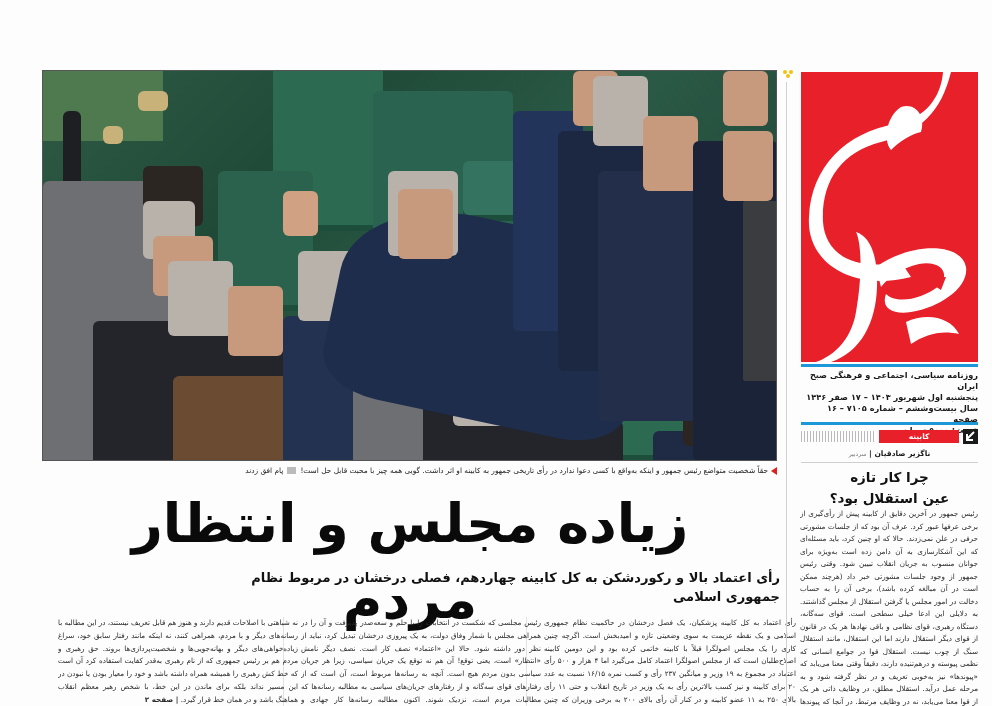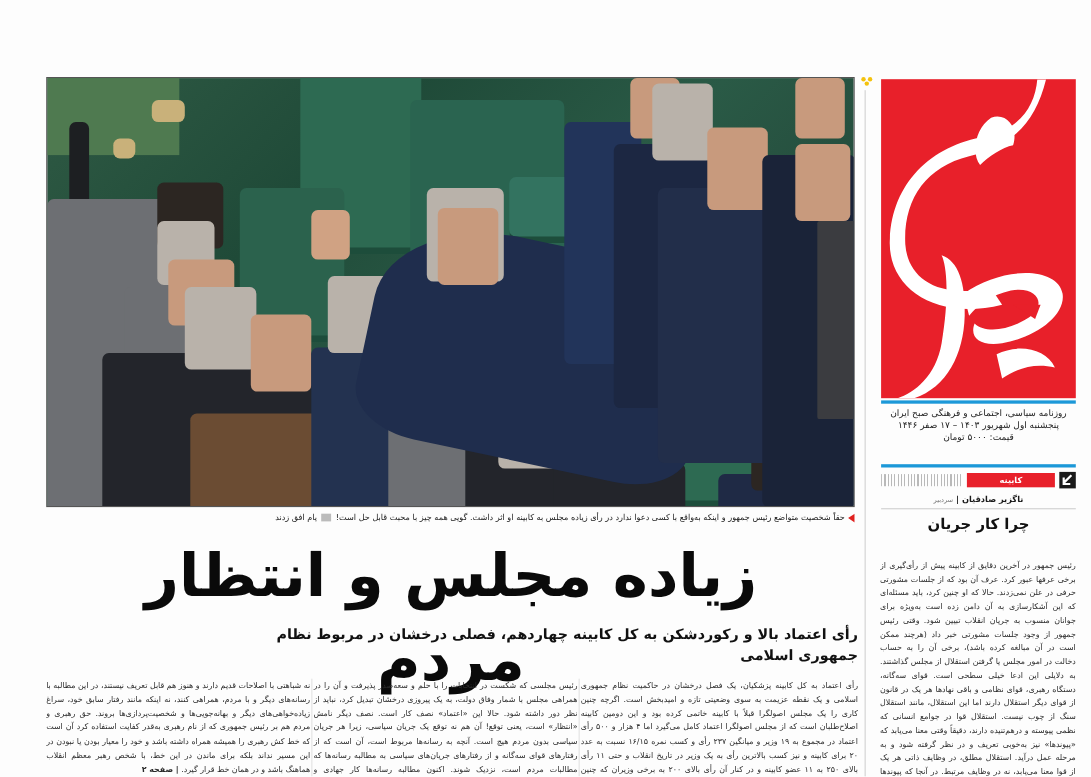--- a/index.html
+++ b/index.html
@@ -46,43 +46,43 @@
     direction: rtl; text-align: right;
     font-family: "DejaVu Sans", sans-serif; font-weight: bold;
     font-size: 13px; line-height: 19px; color: #111;
   }
   .subhead .l2 { display: block; padding-right: 106px; }
 
   
   .col {
     position: absolute; top: 617px; height: 89px;
     direction: rtl; text-align: justify;
-    font-size: 7.2px; line-height: 12.8px; color: #2a2a2a; overflow: hidden;
+    font-size: 7.2px; line-height: 12.8px; color: #2a2a2a; overflow: hidden; margin-left: 16px;
   }
   .col1 { left: 528px; width: 252px; }
   .col2 { left: 285px; width: 240px; }
   .col3 { left: 42px;  width: 240px; }
   .col-sep { position: absolute; top: 617px; width: 1px; height: 89px; background: #e2e2e2; }
 
   
   .yellow-dots { position: absolute; left: 783px; top: 70px; width: 12px; height: 10px; }
   .yellow-dots span { position: absolute; width: 4px; height: 4px; background: #f4c20d; border-radius: 50%; }
   .vline { position: absolute; left: 786px; top: 82px; width: 1px; height: 624px; background: #d0d0d0; }
 
   .logo {
     position: absolute; left: 801px; top: 72px; width: 177px; height: 290px;
     background: #e8202a; overflow: hidden;
   }
   .logo svg { position: absolute; left: 0; top: 0; }
 
   .blue-bar { position: absolute; left: 801px; width: 177px; height: 3px; background: #1c98d8; }
   .mast-info {
     position: absolute; left: 801px; top: 370px; width: 177px;
-    direction: rtl; text-align: center;
-    font-size: 8.2px; line-height: 11px; color: #1a1a1a; font-weight: normal;
+    direction: rtl; text-align: right;
+    font-size: 8.2px; line-height: 11px; color: #1a1a1a; font-weight: bold;
   }
 
   .editorial-bar { position: absolute; left: 801px; top: 429px; width: 177px; height: 15px; }
   .editorial-bar .stripes {
     position: absolute; left: 0; top: 2px; width: 74px; height: 11px;
     background: repeating-linear-gradient(90deg, #b9b9b9 0 1px, transparent 1px 3px);
   }
   .editorial-bar .label {
     position: absolute; left: 78px; top: 1px; width: 80px; height: 13px;
     background: #e8202a; color: #fff; font-size: 7.5px; font-weight: bold;
@@ -159,21 +159,21 @@
   <div class="shape head grey" style="left:550px;top:5px;width:55px;height:70px;"></div>
   <div class="shape suit" style="left:555px;top:100px;width:100px;height:250px;background:#222e4a;"></div>
   <div class="shape head" style="left:600px;top:45px;width:55px;height:75px;"></div>
   <div class="shape suit" style="left:650px;top:70px;width:85px;height:320px;background:#1a2338;"></div>
   <div class="shape head" style="left:680px;top:0px;width:45px;height:55px;"></div>
   <div class="shape head" style="left:680px;top:60px;width:50px;height:70px;"></div>
   <div class="shape" style="left:700px;top:130px;width:35px;height:180px;background:#3b3c40;border-radius:2px;"></div>
 </div>
 
 <div class="caption">
-  <span class="tri"></span><span>حقاً شخصیت متواضع رئیس جمهور و اینکه به‌واقع با کسی دعوا ندارد در رأی زیاده مجلس به کابینه او اثر داشت. گویی همه چیز با محبت قابل حل است!</span><span class="cam"></span><span>پام افق زدند</span>
+  <span class="tri"></span><span>حقاً شخصیت متواضع رئیس جمهور و اینکه به‌واقع با کسی دعوا ندارد در رأی تاریخی جمهور به کابینه او اثر داشت. گویی همه چیز با محبت قابل حل است!</span><span class="cam"></span><span>پام افق زدند</span>
 </div>
 
 <div class="headline">زیاده مجلس و انتظار مردم</div>
 
 <div class="subhead">
   <span>رأی اعتماد بالا و رکوردشکن به کل کابینه چهاردهم، فصلی درخشان در مربوط نظام جمهوری اسلامی</span>
 </div>
 
 <div class="col col1">رأی اعتماد به کل کابینه پزشکیان، یک فصل درخشان در حاکمیت نظام جمهوری اسلامی و یک نقطه عزیمت به سوی وضعیتی تازه و امیدبخش است. اگرچه چنین کاری را یک مجلس اصولگرا قبلاً با کابینه خاتمی کرده بود و این دومین کابینه اصلاح‌طلبان است که از مجلس اصولگرا اعتماد کامل می‌گیرد اما ۴ هزار و ۵۰۰ رأی اعتماد در مجموع به ۱۹ وزیر و میانگین ۲۳۷ رأی و کسب نمره ۱۶/۱۵ نسبت به عدد ۲۰ برای کابینه و نیز کسب بالاترین رأی به یک وزیر در تاریخ انقلاب و حتی ۱۱ رأی بالای ۲۵۰ به ۱۱ عضو کابینه و در کنار آن رأی بالای ۲۰۰ به برخی وزیران که چنین انتظاری در ظاهر نمی‌رفت، همگی نشانه یک روند جدید است. کار</div>
 <div class="col-sep" style="left:526px;"></div>
@@ -200,33 +200,35 @@
     <path d="M75 195 C 110 170, 160 170, 165 195 C 168 215, 140 235, 110 240 C 90 243, 80 235, 85 222 C 95 232, 120 228, 138 214 C 150 202, 140 188, 118 192 C 100 196, 88 205, 80 215 Z" fill="#ffffff"></path>
     <path d="M105 250 C 125 240, 150 245, 158 262 C 140 258, 125 262, 110 272 Z" fill="#ffffff"></path>
     <path d="M120 205 L 145 205 L 140 218 Z" fill="#e8202a"></path>
   </svg>
 </div>
 
 <div class="blue-bar" style="top:364px;"></div>
 <div class="mast-info">
   <div>روزنامه سیاسی، اجتماعی و فرهنگی صبح ایران</div>
   <div>پنجشنبه اول شهریور ۱۴۰۳ – ۱۷ صفر ۱۴۴۶</div>
+  <div>سال بیست‌وششم – شماره ۷۱۰۵ – ۱۶ صفحه</div>
   <div>قیمت: ۵۰۰۰ تومان</div>
 </div>
 <div class="blue-bar" style="top:422px;"></div>
 
 <div class="editorial-bar">
   <div class="stripes"></div>
   <div class="label">کابینه</div>
   <div class="arrow-box">
     <svg width="15" height="15" viewBox="0 0 15 15">
       <path d="M11 3 L4 10 M4 5 L4 11 L10 11" stroke="#fff" stroke-width="2" fill="none"></path>
     </svg>
   </div>
 </div>
 <div class="author">
   <span>ناگزیر صادقیان</span> | <span class="role">سردبیر</span>
 </div>
 <div class="author-line"></div>
 <div class="edit-title">
-  <div>چرا کار جریان</div>
+  <div>چرا کار تازه</div>
+  <div>عین استقلال بود؟</div>
 </div>
 <div class="edit-body">رئیس جمهور در آخرین دقایق از کابینه پیش از رأی‌گیری از برخی عرفها عبور کرد. عرف آن بود که از جلسات مشورتی حرفی در علن نمی‌زدند. حالا که او چنین کرد، باید مسئله‌ای که این آشکارسازی به آن دامن زده است به‌ویژه برای جوانان منسوب به جریان انقلاب تبیین شود. وقتی رئیس جمهور از وجود جلسات مشورتی خبر داد (هرچند ممکن است در آن مبالغه کرده باشد)، برخی آن را به حساب دخالت در امور مجلس یا گرفتن استقلال از مجلس گذاشتند. به دلایلی این ادعا خیلی سطحی است. قوای سه‌گانه، دستگاه رهبری، قوای نظامی و باقی نهادها هر یک در قانون از قوای دیگر استقلال دارند اما این استقلال، مانند استقلال سنگ از چوب نیست. استقلال قوا در جوامع انسانی که نظمی پیوسته و درهم‌تنیده دارند، دقیقاً وقتی معنا می‌یابد که «پیوندها» نیز به‌خوبی تعریف و در نظر گرفته شود و به مرحله عمل درآید. استقلال مطلق، در وظایف ذاتی هر یک از قوا معنا می‌یابد، نه در وظایف مرتبط. در آنجا که پیوندها و ارتباطات ظهور می‌کند، هماهنگی‌ها و مشورت‌ها ناگزیر است. اگر قرضاً</div>
 
 </body></html>

